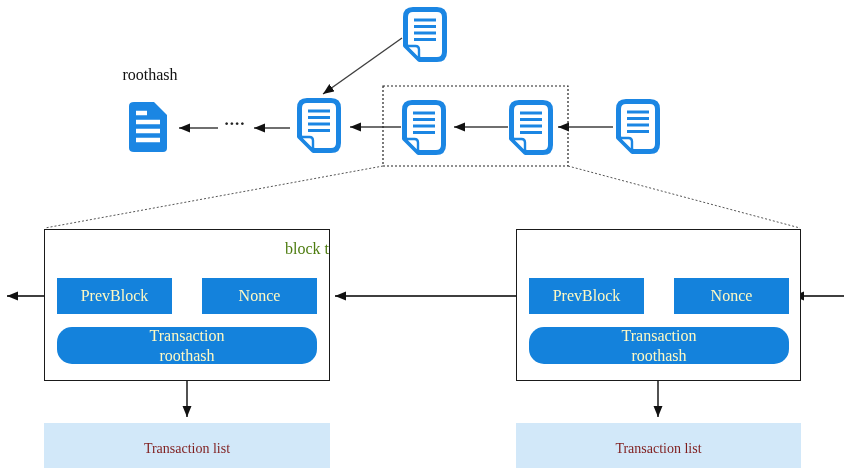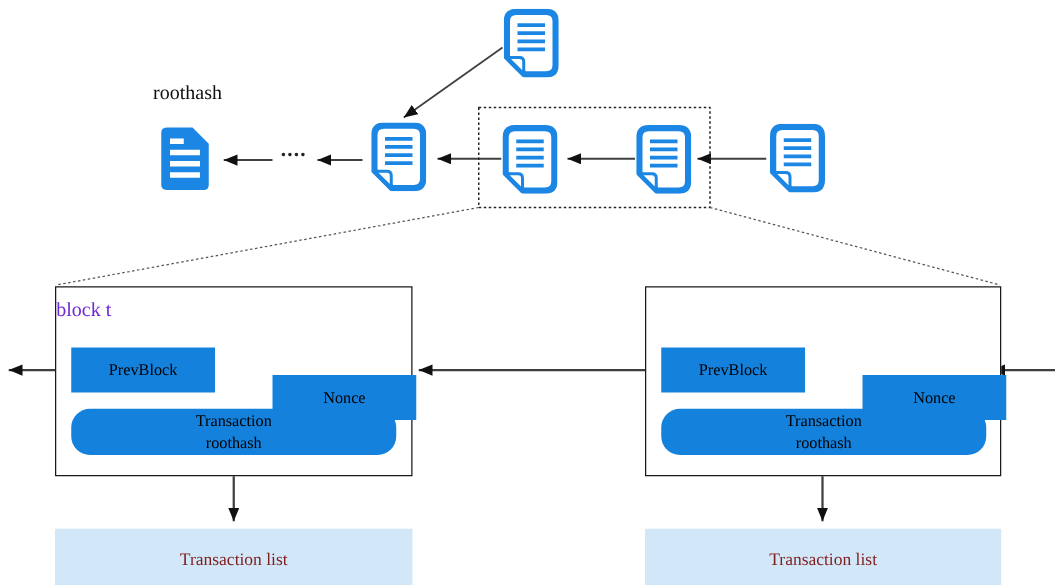--- a/index.html
+++ b/index.html
@@ -14,28 +14,28 @@
   #canvas{position:absolute;left:0;top:0;width:844px;height:468px;}
   svg.overlay{position:absolute;left:0;top:0;pointer-events:none;}
   .doc-icon{position:absolute;width:44px;height:55px;}
   .doc-icon svg{display:block;width:100%;height:100%;}
   .genesis-label{position:absolute;left:112px;top:66px;width:76px;text-align:center;
                  font-size:16px;color:#111;}
   .ellipsis{position:absolute;left:220px;top:110px;width:30px;text-align:center;
             font-size:17px;letter-spacing:1px;color:#222;font-weight:bold;}
   .block{position:absolute;width:286px;height:152px;background:#fff;
          border:1.6px solid #1a1a1a;box-sizing:border-box;}
-  .block-title{position:absolute;left:0;top:10px;width:100%;text-align:left;
-               font-size:16px;color:#6d28d9;}
-  .field{position:absolute;background:var(--blue-box);color:#000000;
+  .block-title{position:absolute;left:0;top:10px;width:100%;text-align:right;
+               font-size:16px;color:#4d7c0f;}
+  .field{position:absolute;background:var(--blue-box);color:#fef9c3;
          display:flex;align-items:center;justify-content:center;
-         font-size:13px;text-align:center;line-height:1.25;white-space:pre-line;}
+         font-size:16px;text-align:center;line-height:1.25;white-space:pre-line;}
   .field.prev, .field.nonce{left:0;top:48px;width:115px;height:36px;}
   .field.prev{left:12px;}
-  .field.nonce{left:173px;margin-top:22px;}
+  .field.nonce{left:157px;}
   .field.roothash{left:12px;top:97px;width:260px;height:37px;border-radius:15px;}
   .txlist{position:absolute;width:286px;height:52px;background:var(--list-bg);
           display:flex;align-items:center;justify-content:center;
           font-size:14px;color:#7f1d1d;}
 </style>
 </head>
 <body>
 
 <div id="canvas">
 

